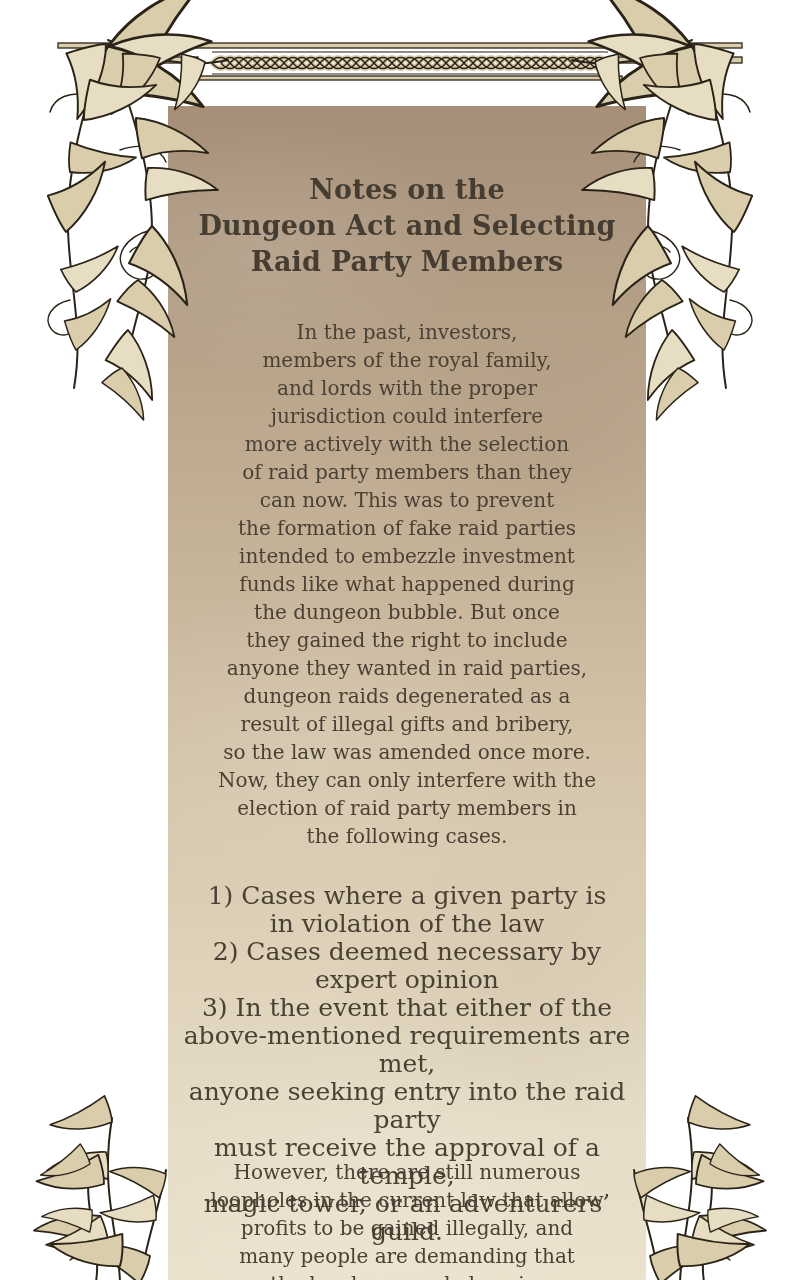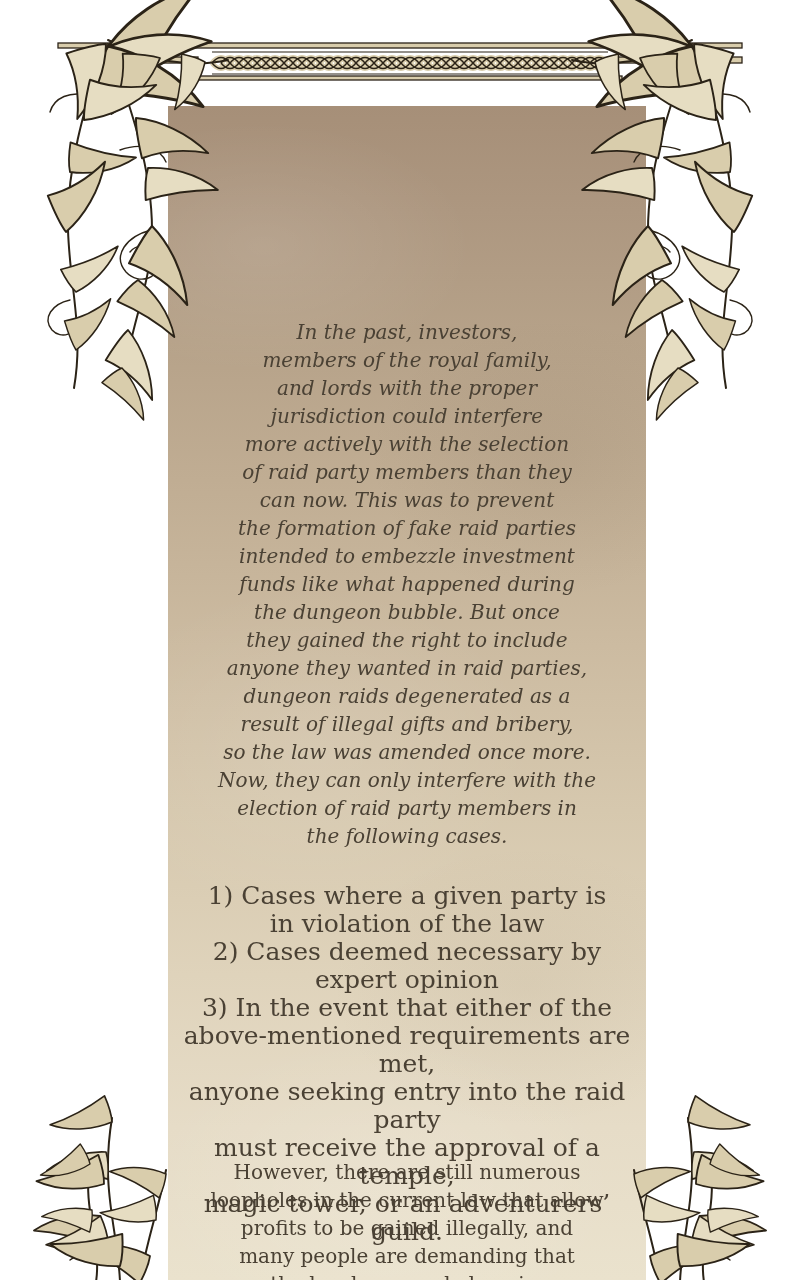--- a/index.html
+++ b/index.html
@@ -42,21 +42,21 @@
   }
   .doc-title {
     top: 66px;
     font-size: 27px;
     line-height: 36px;
     font-weight: 700;
     color: #453d31;
     letter-spacing: 0.2px;
     margin: 0;
   }
-  .para-1  { top: 212px;  font-size: 20px; line-height: 28px; font-style: italic; }
+  .para-1  { top: 212px;  font-size: 20px; line-height: 28px; }
   .cases   { top: 776px;  font-size: 25px; line-height: 28px; }
   .para-2  { top: 1052px; font-size: 20px; line-height: 28px; }
   
   .ornament {
     position: absolute;
     pointer-events: none;
     z-index: 2;
   }
   .orn-top    { left: 0; top: 0; }
   .orn-bottom { left: 0; bottom: 0; }
@@ -67,20 +67,23 @@
   .stem2 { fill: none; stroke: #2b2317; stroke-width: 1.4; stroke-linecap: round; }
   .leaf  { fill: #d9cdac; stroke: #2b2317; stroke-width: 1.5; stroke-linejoin: round; }
   .leafL { fill: #e6ddc2; stroke: #2b2317; stroke-width: 1.5; stroke-linejoin: round; }
 </style>
 </head>
 <body>
 
 <div class="stage">
 
   <div class="parchment">
+    <h1 class="txt doc-title">Notes on the
+Dungeon Act and Selecting
+Raid Party Members</h1>
     <div class="txt para-1">In the past, investors,
 members of the royal family,
 and lords with the proper
 jurisdiction could interfere
 more actively with the selection
 of raid party members than they
 can now. This was to prevent
 the formation of fake raid parties
 intended to embezzle investment
 funds like what happened during

